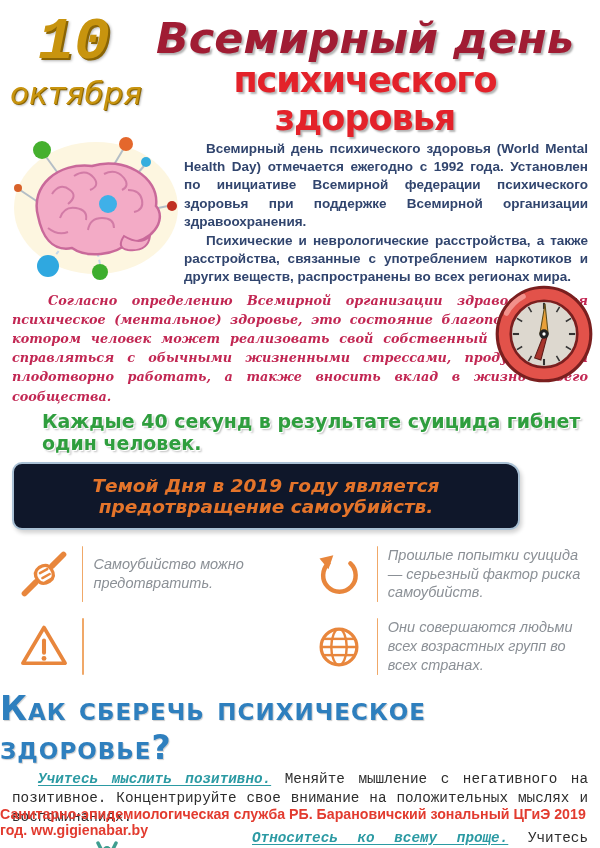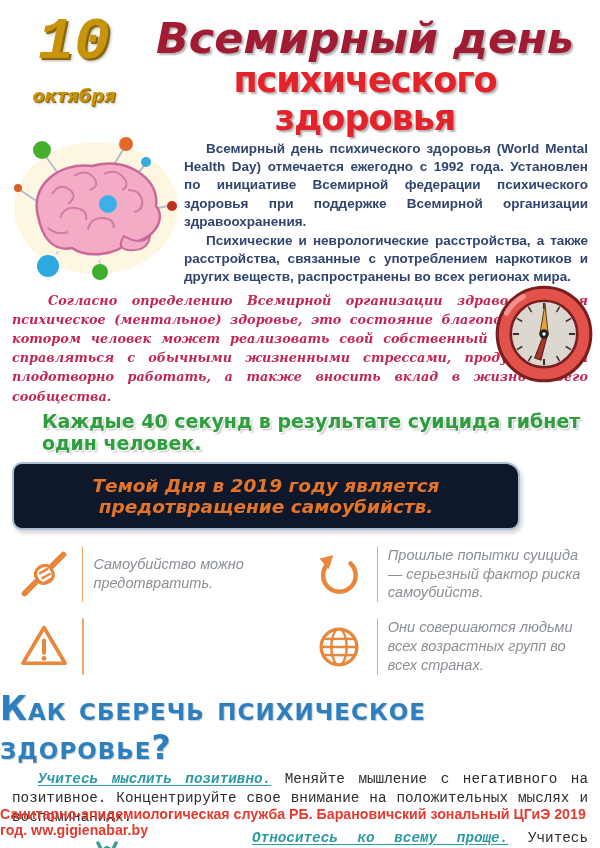--- a/index.html
+++ b/index.html
@@ -12,23 +12,23 @@
   
   .header { display:flex; padding:14px 8px 0 10px; }
   .date-block { width:128px; text-align:center; flex:0 0 128px; }
   .date-day {
     font-family:Liberation Mono, monospace;
     font-size:60px; line-height:0.95; font-weight:bold; font-style:italic;
     color:#c8940e; text-shadow:2px 2px 0 #8a6505, 3px 3px 3px rgba(0,0,0,.3);
   }
   .date-month {
     font-family:"DejaVu Sans", sans-serif;
-    font-size:18px; font-weight:bold; font-style:italic;
+    font-size:31px; font-weight:normal; font-style:italic;
     color:#c8940e; text-shadow:1px 1px 0 #8a6505, 2px 2px 2px rgba(0,0,0,.25);
-    margin-top:14px;
+    margin-top:4px;
   }
   .title-block { flex:1; text-align:center; padding-top:2px; }
   .title-line1 {
     font-family:"DejaVu Sans", sans-serif;
     font-size:43px; line-height:1.04; font-weight:bold; font-style:italic;
     color:#a01c33; text-shadow:2px 2px 2px rgba(0,0,0,.3);
   }
   .title-line2 {
     font-family:"DejaVu Sans", sans-serif;
     font-size:35px; line-height:1.1; font-weight:bold;

